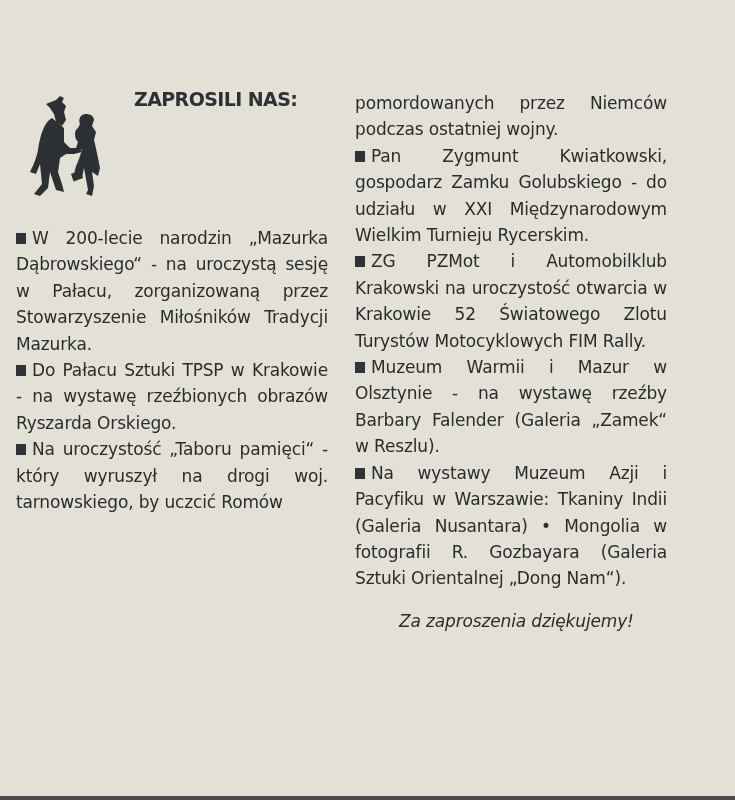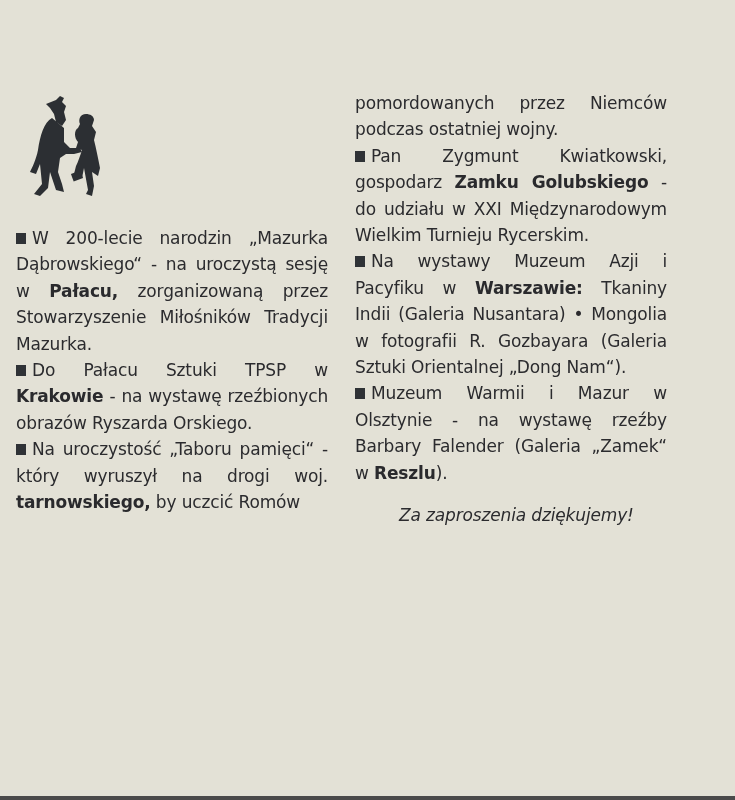--- a/index.html
+++ b/index.html
@@ -23,21 +23,21 @@
     line-height:26.4px;
     letter-spacing:-0.15px;
   }
   .col-left { left:16px; top:225px; width:312px; }
   .col-right { left:355px; top:90px; width:312px; }
   .para { text-align:justify; text-align-last:left; margin:0; }
   .bullet {
     display:inline-block; width:10px; height:11px; background:#2f3236;
     margin-right:6px; vertical-align:0px;
   }
-  b { font-weight:bold; color:#2a2a2d; }
+  b { font-weight:normal; color:#2a2a2d; }
   .heading {
     position:absolute; left:134px; top:88px;
     font-family:"DejaVu Sans", sans-serif;
     font-weight:bold; font-size:19px; letter-spacing:-0.6px;
     color:#2e3034;
   }
   .logo {
     position:absolute; left:26px; top:92px; width:85px; height:105px;
   }
   .thanks {
@@ -51,28 +51,30 @@
 
   <svg class="logo" viewBox="0 0 85 105">
     <g fill="#2c2f33">
       <path d="M20 12 L30 8 L34 4 L38 6 L36 10 L40 14 L38 20 L40 28 L36 34 L30 30 L28 22 L24 16 Z"></path>
       <path d="M26 26 C18 30 14 44 12 58 C10 68 6 76 4 80 L10 82 L14 72 L16 92 L8 102 L14 104 L22 96 L24 80 L30 98 L38 100 L36 92 L32 80 L34 66 L40 62 L48 62 L56 60 L54 56 L44 56 L38 50 L38 36 Z"></path>
       <path d="M60 22 C54 22 52 28 54 32 L52 36 C48 38 48 46 52 50 L50 56 L56 58 C54 64 52 70 50 74 L48 82 L56 86 L58 76 L62 98 L60 102 L66 104 L68 94 L66 80 L72 84 L74 76 C72 66 70 56 68 48 L70 40 L66 34 L68 28 C68 24 64 22 60 22 Z"></path>
       <rect x="46" y="80" width="10" height="8" transform="rotate(-20 51 84)"></rect>
     </g>
   </svg>
 
+  <div class="heading">ZAPROSILI NAS:</div>
 
   <div class="col col-left">
     <p class="para"><span class="bullet"></span><span>W 200-lecie narodzin „Mazurka Dąbrowskiego“ - na uroczystą sesję w </span><b>Pałacu,</b><span> zorganizowaną przez Stowarzyszenie Miłośników Tradycji Mazurka.</span></p>
     <p class="para"><span class="bullet"></span><span>Do Pałacu Sztuki TPSP w </span><b>Krakowie</b><span> - na wystawę rzeźbionych obrazów Ryszarda Orskiego.</span></p>
     <p class="para"><span class="bullet"></span><span>Na uroczystość „Taboru pamięci“ - który wyruszył na drogi woj. </span><b>tarnowskiego,</b><span> by uczcić Romów</span></p>
   </div>
 
   <div class="col col-right">
     <p class="para">pomordowanych przez Niemców podczas ostatniej wojny.</p>
     <p class="para"><span class="bullet"></span><span>Pan Zygmunt Kwiatkowski, gospodarz </span><b>Zamku Golubskiego</b><span> - do udziału w XXI Międzynarodowym Wielkim Turnieju Rycerskim.</span></p>
+    <p class="para"><span class="bullet"></span><span>ZG PZMot i Automobilklub Krakowski na uroczystość otwarcia w </span><b>Krakowie</b><span> 52 Światowego Zlotu Turystów Motocyklowych FIM Rally.</span></p>
+    <p class="para"><span class="bullet"></span><span>Muzeum Warmii i Mazur w Olsztynie - na wystawę rzeźby Barbary Falender (Galeria „Zamek“ w </span><b>Reszlu</b><span>).</span></p>
     <p class="para"><span class="bullet"></span><span>Na wystawy Muzeum Azji i Pacyfiku w </span><b>Warszawie:</b><span> Tkaniny Indii (Galeria Nusantara) • Mongolia w fotografii R. Gozbayara (Galeria Sztuki Orientalnej „Dong Nam“).</span></p>
-    <p class="para"><span class="bullet"></span><span>Muzeum Warmii i Mazur w Olsztynie - na wystawę rzeźby Barbary Falender (Galeria „Zamek“ w </span><b>Reszlu</b><span>).</span></p>
     <p class="thanks">Za zaproszenia dziękujemy!</p>
   </div>
 </div>
 <div class="bottom-edge"></div>
 
 </body></html>

